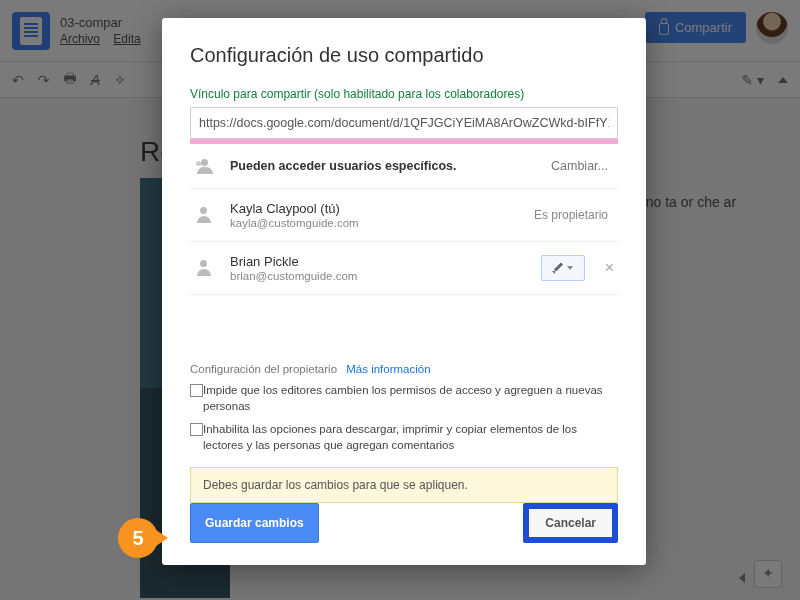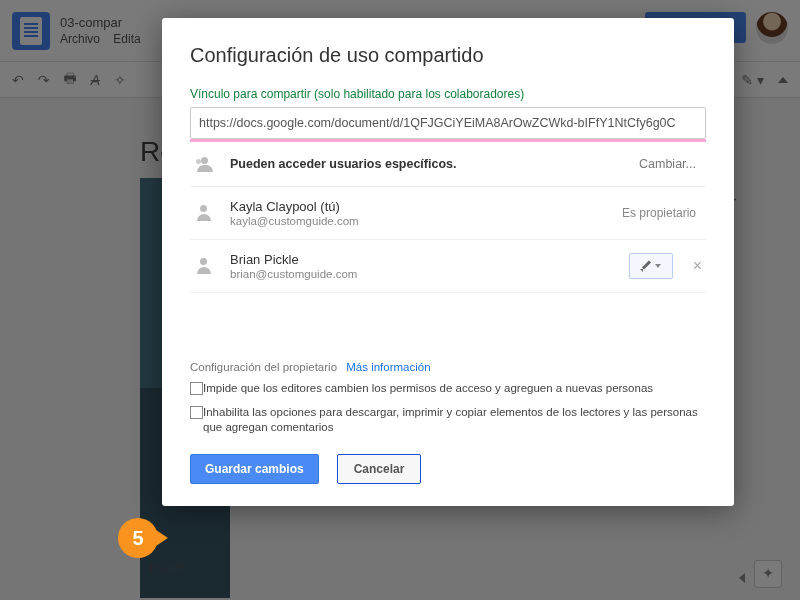--- a/index.html
+++ b/index.html
@@ -6,21 +6,21 @@
   body { width: 800px; height: 600px; overflow: hidden; background: #fff; position: relative; }
 
   
   .app-header { height: 62px; background: #fff; border-bottom: 1px solid #e0e0e0; display:flex; align-items:center; padding:8px 12px; position:relative;}
   .doc-icon { width:38px; height:38px; background:#4285f4; border-radius:4px; display:flex; align-items:center; justify-content:center; margin-right:10px;}
   .doc-icon-inner { width:22px; height:28px; background:#fff; border-radius:2px; position:relative;}
   .doc-icon-inner::before { content:""; position:absolute; top:6px; left:4px; right:4px; height:2px; background:#4285f4; box-shadow:0 4px 0 #4285f4, 0 8px 0 #4285f4, 0 12px 0 #4285f4;}
   .doc-titlewrap { display:flex; flex-direction:column; }
   .doc-title { font-size:13px; color:#555; }
   .doc-menu { font-size:12px; color:#555; margin-top:2px;}
-  .doc-menu span { margin-right:10px; }
+  .doc-menu span { margin-right:10px;text-decoration:underline; }
   .header-right { position:absolute; right:12px; top:12px; display:flex; align-items:flex-start; gap:10px;}
   .share-btn { background:#4a8af4; color:#fff; border:none; padding:8px 14px; border-radius:3px; font-size:13px; display:flex; align-items:center; gap:6px;}
   .lock-icon { width:10px; height:12px; border:1.5px solid #fff; border-radius:2px; position:relative; margin-bottom:-2px;}
   .lock-icon::before { content:""; position:absolute; top:-6px; left:1px; width:4px; height:5px; border:1.5px solid #fff; border-bottom:none; border-radius:4px 4px 0 0;}
   .avatar { width:32px; height:32px; border-radius:50%; background: radial-gradient(circle at 50% 30%, #f1d3b8 30%, #6b3f2a 34%, #6b3f2a 54%, #e0e0e0 58%);}
   .toolbar { height:36px; border-bottom:1px solid #e0e0e0; display:flex; align-items:center; padding:0 12px; color:#777; font-size:14px; gap:14px;}
   .toolbar-right { margin-left:auto; display:flex; align-items:center; gap:14px;}
   .chevron-up { width:0;height:0;border-left:5px solid transparent;border-right:5px solid transparent;border-bottom:6px solid #777;}
 
   .page-bg { position:absolute; top:98px; left:0; right:0; bottom:0; background:#f5f5f5; padding:20px 60px; color:#444; font-size:14px; line-height:1.7;}
@@ -28,27 +28,27 @@
   .page-bg .side-img { position:absolute; left:140px; top:80px; width:90px; height:420px; background:linear-gradient(#4a7888 0 50%, #3a5868 50% 100%);}
   .bg-text { position:absolute; right:40px; top:90px; width:280px; text-align:left; color:#555;}
   .explore { position:absolute; right:18px; bottom:12px; width:28px; height:28px; background:#fff; border:1px solid #ccc; border-radius:3px; display:flex; align-items:center; justify-content:center; color:#888;}
   .chevron-left-sm { width:0;height:0;border-top:5px solid transparent;border-bottom:5px solid transparent;border-right:6px solid #888;}
   .scroll-left { position:absolute; right:48px; bottom:12px; width:20px; height:20px; display:flex; align-items:center; justify-content:center;}
 
   
   .overlay { position:absolute; inset:0; background:rgba(0,0,0,0.52);}
 
   
-  .modal { position:absolute; left:162px; top:18px; width:572px; background:#fff; border-radius:3px; box-shadow:0 5px 30px rgba(0,0,0,.4); padding:26px 28px 22px 28px; }
+  .modal { position:absolute; left:162px; top:18px; width:484px; background:#fff; border-radius:3px; box-shadow:0 5px 30px rgba(0,0,0,.4); padding:26px 28px 22px 28px; }
   .modal h2 { font-size:20px; font-weight:400; color:#333; margin-bottom:20px;}
   .section-label { font-size:12px; color:#15803d; margin-bottom:6px;}
   .link-input { width:100%; height:32px; border:1px solid #ccc; border-radius:2px; padding:0 8px; font-size:12.5px; color:#555;}
   .sub2 { margin-top:18px; font-size:12.5px; color:#555; margin-bottom:4px;}
   .row { display:flex; align-items:center; padding:12px 4px; border-bottom:1px solid #eee; font-size:13px;}
-  .row.first { border-top:3px solid #f9a8d4;}
+  .row.first { border-top:5px solid #f9a8d4;}
   .row .left-icon { width:20px; height:20px; margin-right:16px; color:#bbb; display:flex; align-items:center; justify-content:center;}
   .person-icon { width:16px; height:16px; position:relative;}
   .person-icon::before { content:""; position:absolute; top:0; left:4px; width:7px; height:7px; background:#bbb; border-radius:50%;}
   .person-icon::after { content:""; position:absolute; bottom:0; left:1px; width:14px; height:7px; background:#bbb; border-radius:7px 7px 0 0;}
   .persons-icon { width:20px; height:16px; position:relative;}
   .persons-icon::before { content:""; position:absolute; top:1px; left:7px; width:7px; height:7px; background:#bbb; border-radius:50%; box-shadow:-6px 1px 0 -1px #ccc;}
   .persons-icon::after { content:""; position:absolute; bottom:0; left:3px; width:16px; height:7px; background:#bbb; border-radius:7px 7px 0 0;}
   .row .main { flex:1;}
   .row .main .name { color:#333; font-size:13px;}
   .row .main .mail { color:#888; font-size:11.5px; margin-top:1px;}
@@ -59,23 +59,23 @@
   .pencil-icon::before { content:""; position:absolute; width:3px; height:10px; background:#666; transform:rotate(45deg); left:5px; top:0;}
   .pencil-icon::after { content:""; position:absolute; left:0; bottom:0; width:0;height:0;border-left:3px solid transparent;border-top:3px solid #666;}
   .caret-down { width:0;height:0;border-left:3px solid transparent;border-right:3px solid transparent;border-top:4px solid #888;}
   .remove-x { color:#aaa; font-size:16px; margin-left:20px; cursor:pointer;}
 
   .owner-settings { margin-top:68px; font-size:11.5px; color:#777;}
   .owner-settings a { color:#1a73e8; text-decoration:none; margin-left:6px;}
   .chk-row { display:flex; align-items:flex-start; margin-top:8px; font-size:11.5px; color:#444; line-height:1.35;}
   .chk { width:13px; height:13px; border:1px solid #888; margin-top:1px; flex-shrink:0;}
   .warn { margin-top:14px; background:#fdf7dc; border:1px solid #e6d998; padding:10px 12px; font-size:12px; color:#555;}
-  .actions { margin-top:18px; display:flex; gap:18px;}
+  .actions { display:flex; gap:18px;justify-content:space-between;}
   .btn-primary { background:#4a8af4; color:#fff; border:1px solid #3a78e0; border-radius:2px; padding:7px 14px; font-size:12px; font-weight:bold;}
-  .btn-secondary { background:#f7f7f7; border:1px solid #1d4ed8; border-radius:2px; padding:7px 16px; font-size:12px; font-weight:bold; color:#555;}
+  .btn-secondary { background:#f7f7f7; border:6px solid #1d4ed8; border-radius:2px; padding:7px 16px; font-size:12px; font-weight:bold; color:#555;}
 
   
   .step-badge { position:absolute; left:118px; top:518px; width:40px; height:40px; background:#f7931e; border-radius:50%; color:#fff; font-size:20px; font-weight:bold; display:flex; align-items:center; justify-content:center; z-index:50;}
   .step-badge::after { content:""; position:absolute; right:-10px; top:12px; width:0;height:0; border-top:8px solid transparent; border-bottom:8px solid transparent; border-left:12px solid #f7931e;}
 </style>
 </head>
 <body>
 
 <div class="app-header">
   <div class="doc-icon">
@@ -170,20 +170,21 @@
     <div class="chk-row">
       <div class="chk"></div>
       <div>Impide que los editores cambien los permisos de acceso y agreguen a nuevas personas</div>
     </div>
     <div class="chk-row">
       <div class="chk"></div>
       <div>Inhabilita las opciones para descargar, imprimir y copiar elementos de los lectores y las personas que agregan comentarios</div>
     </div>
   </div>
 
+  <div class="warn">Debes guardar los cambios para que se apliquen.</div>
 
   <div class="actions">
     <button class="btn-primary">Guardar cambios</button>
     <button class="btn-secondary">Cancelar</button>
   </div>
 </div>
 
 <div class="step-badge">5</div>
 
 </body></html>

